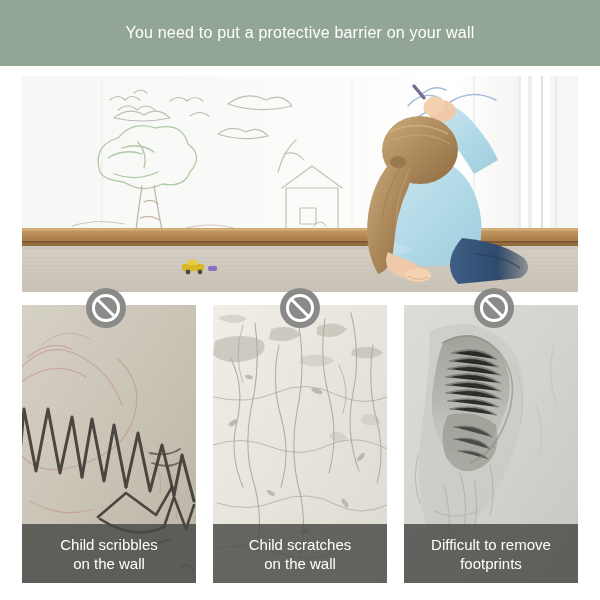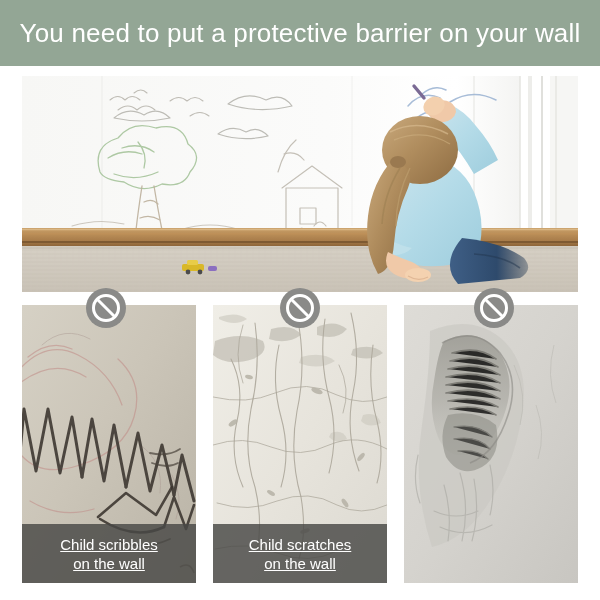--- a/index.html
+++ b/index.html
@@ -10,21 +10,21 @@
   }
   .page{position:relative;width:600px;height:600px;background:#fff;}
 
   
   .header-band{
     position:absolute;left:0;top:0;width:600px;height:66px;
     background:#93a695;
     display:flex;align-items:center;justify-content:center;
   }
   .header-title{
-    color:#ffffff;font-size:26px;font-weight:400;letter-spacing:.2px;
+    color:#ffffff;font-size:16px;font-weight:400;letter-spacing:.2px;
     white-space:nowrap;
   }
 
   
   .hero{
     position:absolute;left:22px;top:76px;width:556px;height:216px;
     overflow:hidden;background:#f3f2ee;
   }
   .hero-svg{display:block;width:556px;height:216px;}
 
@@ -35,21 +35,21 @@
   }
   .panel{
     position:relative;width:174px;height:278px;overflow:hidden;
     background:#cfcabf;
   }
   .panel-svg{position:absolute;left:0;top:0;width:174px;height:278px;display:block;}
   .caption{
     position:absolute;left:0;right:0;bottom:0;height:59px;
     background:rgba(72,72,69,.82);
     display:flex;flex-direction:column;align-items:center;justify-content:center;
-    color:#fff;font-size:15px;line-height:19px;text-align:center;text-decoration:underline;
+    color:#fff;font-size:15px;line-height:19px;text-align:center;
   }
   .caption span{display:block;white-space:nowrap;}
 
   
   .badge{
     position:absolute;top:288px;width:40px;height:40px;z-index:5;
   }
   .badge svg{display:block;width:40px;height:40px;}
   .badge-1{left:86px;}
   .badge-2{left:280px;}
@@ -384,20 +384,24 @@
           <path d="M14 150 q-6 26 2 48"></path>
           <path d="M30 206 q22 10 44 0"></path>
           <path d="M36 222 q26 12 52 -2"></path>
         </g>
         <g fill="none" stroke="#b5b4ae" stroke-width=".9" opacity=".55">
           <path d="M110 60 q14 30 6 60"></path>
           <path d="M132 100 q10 28 2 54"></path>
           <path d="M150 40 q-8 30 2 58"></path>
         </g>
       </svg>
+      <div class="caption">
+        <span>Difficult to remove</span>
+        <span>footprints</span>
+      </div>
     </div>
   </div>
 
   <div class="badge badge-1">
     <svg viewBox="0 0 40 40">
       <circle cx="20" cy="20" r="20" fill="#8a8a88"></circle>
       <circle cx="20" cy="20" r="12.5" fill="none" stroke="#ffffff" stroke-width="3"></circle>
       <path d="M11.5 11.5 L28.5 28.5" stroke="#ffffff" stroke-width="3" stroke-linecap="butt"></path>
     </svg>
   </div>

